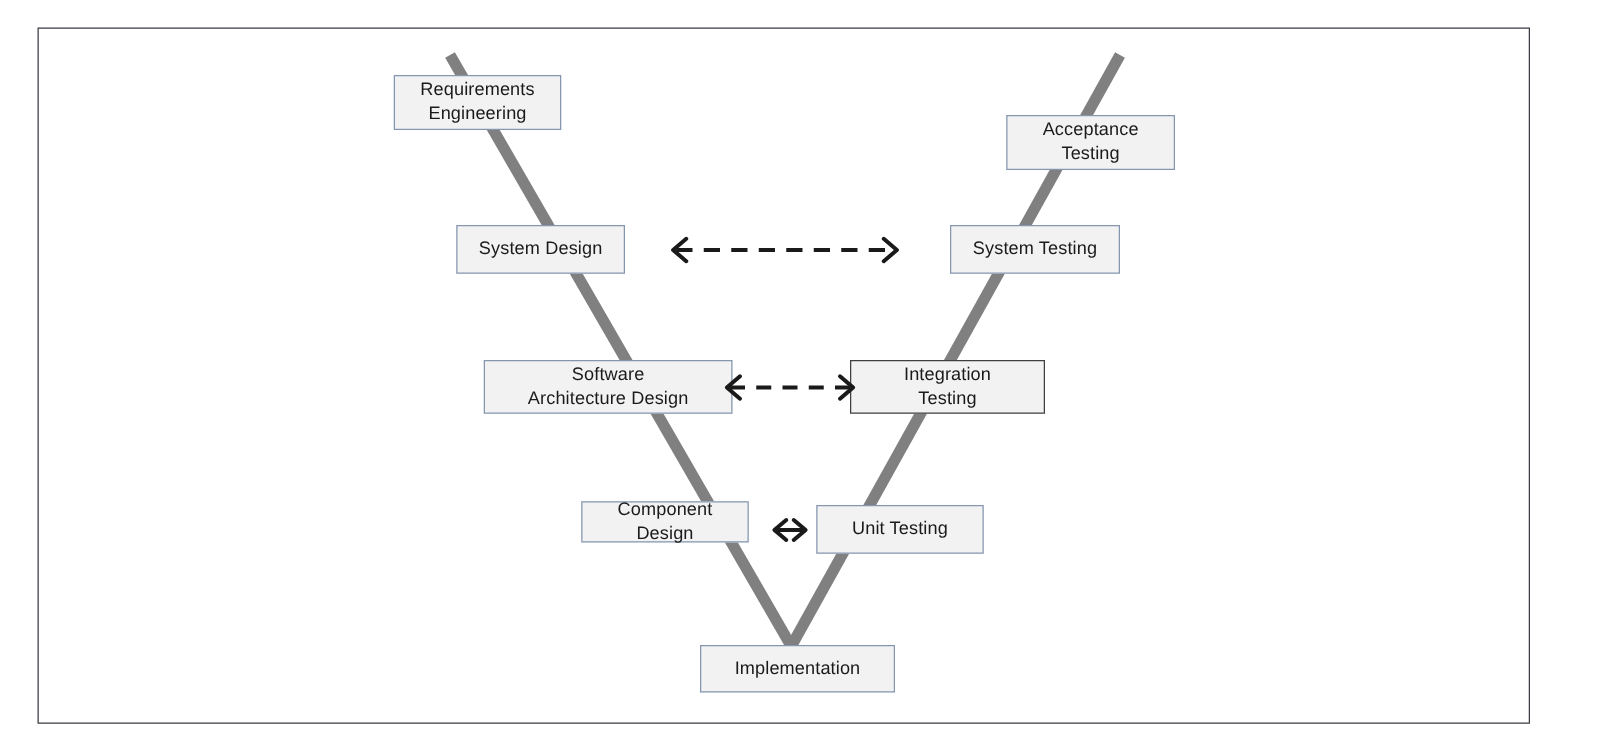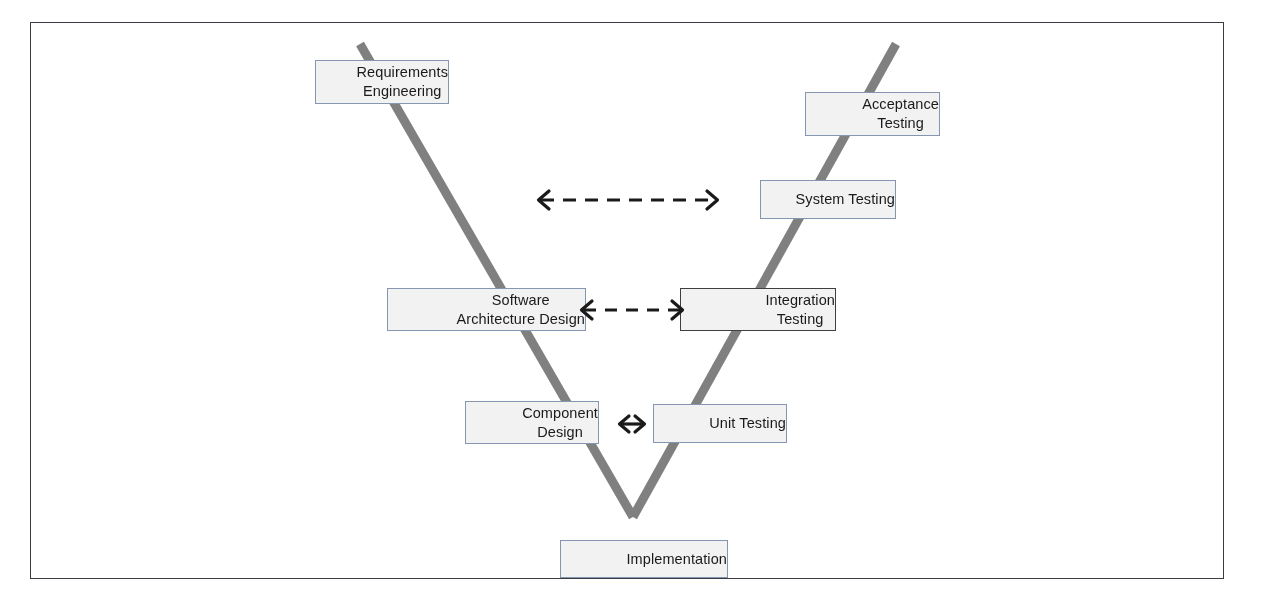--- a/index.html
+++ b/index.html
@@ -38,21 +38,21 @@
     pointer-events: none;
   }
   
   .node {
     position: absolute;
     box-sizing: border-box;
     background: #f2f2f2;
     border: 1.3px solid #8496b0;
     display: flex;
     align-items: center;
-    justify-content: flex-end;
+    justify-content: center;
     text-align: center;
     color: #1a1a1a;
     font-size: 14.5px;
     line-height: 1.28;
     letter-spacing: 0.1px;
     white-space: pre-line;
     z-index: 3;
   }
   .node.dark-border {
     border-color: #3f3f3f;
@@ -89,27 +89,30 @@
     <line x1="360" y1="44" x2="633" y2="517" stroke="#808080" stroke-width="9" stroke-linecap="butt"></line>
 
     <line x1="896" y1="44" x2="633" y2="517" stroke="#808080" stroke-width="9" stroke-linecap="butt"></line>
   </svg>
 
   <div class="node" style="left:315px; top:60px; width:134px; height:44px;">
     <span>Requirements
 Engineering</span>
   </div>
 
+  <div class="node" style="left:365px; top:180px; width:135px; height:39px;">
+    <span>System Design</span>
+  </div>
 
   <div class="node" style="left:387px; top:288px; width:199px; height:43px;">
     <span>Software
 Architecture Design</span>
   </div>
 
-  <div class="node" style="left:465px; top:401px; width:134px; height:43px;">
+  <div class="node" style="left:465px; top:401px; width:134px; height:33px;">
     <span>Component
 Design</span>
   </div>
 
   <div class="node" style="left:805px; top:60px; width:135px; height:44px;margin-top:32px;">
     <span>Acceptance
 Testing</span>
   </div>
 
   <div class="node" style="left:760px; top:180px; width:136px; height:39px;">
@@ -118,21 +121,21 @@
 
   <div class="node dark-border" style="left:680px; top:288px; width:156px; height:43px;">
     <span>Integration
 Testing</span>
   </div>
 
   <div class="node" style="left:653px; top:404px; width:134px; height:39px;">
     <span>Unit Testing</span>
   </div>
 
-  <div class="node" style="left:560px; top:540px; width:168px; height:38px;">
+  <div class="node" style="left:560px; top:516px; width:156px; height:38px;">
     <span>Implementation</span>
   </div>
 
 
   <svg class="arrow-svg" style="left:528px; top:186px;" width="200" height="28" viewBox="0 0 200 28" xmlns="http://www.w3.org/2000/svg">
     <line x1="13" y1="14" x2="187" y2="14" stroke="#1a1a1a" stroke-width="3.2" stroke-dasharray="13 9"></line>
     <polyline points="21,5 10.5,14 21,23" fill="none" stroke="#1a1a1a" stroke-width="3.2" stroke-linecap="round" stroke-linejoin="round"></polyline>
     <polyline points="179,5 189.5,14 179,23" fill="none" stroke="#1a1a1a" stroke-width="3.2" stroke-linecap="round" stroke-linejoin="round"></polyline>
   </svg>
 

